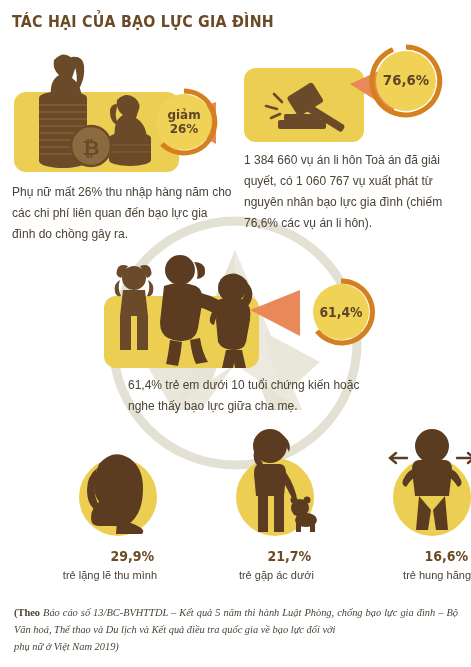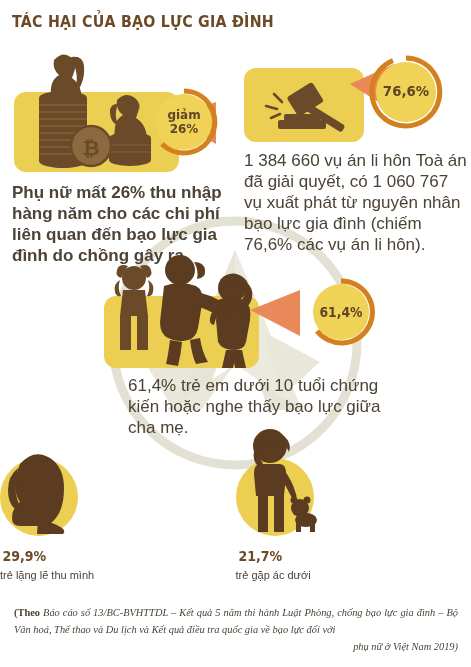--- a/index.html
+++ b/index.html
@@ -63,47 +63,47 @@
     display: flex; flex-direction: column;
     align-items: center; justify-content: center;
     font-family: "DejaVu Sans", sans-serif;
     font-weight: bold;
     color: #5f4527;
     line-height: 1.05;
     text-align: center;
   }
   #donut-26  { left: 149px; top: 87px;  width: 70px; height: 70px; }
   #donut-26 .label  { font-size: 13px; transform: scaleX(0.92); }
-  #donut-766 { left: 368px; top: 54px;  width: 76px; height: 76px; }
+  #donut-766 { left: 368px; top: 43px;  width: 76px; height: 76px; }
   #donut-766 .label { font-size: 14.5px; transform: scaleX(0.92); }
   #donut-614 { left: 306px; top: 277px; width: 70px; height: 70px; }
   #donut-614 .label { font-size: 13.5px; transform: scaleX(0.92); }
 
   
   .para {
     position: absolute;
     font-family: "Liberation Sans", sans-serif;
-    font-size: 17px;
+    font-size: 12px;
     line-height: 21px;
     color: #4c4236;
   }
-  .para-left  { left: 12px;  top: 182px; width: 222px; font-weight: bold; }
+  .para-left  { left: 12px;  top: 182px; width: 222px; }
   .para-right { left: 244px; top: 150px; width: 224px; }
   .para-mid   { left: 128px; top: 375px; width: 260px; }
 
   
   .stats {
     position: absolute;
     left: 0; top: 440px;
     width: 471px; height: 150px;
     display: flex;
   }
   .stat {
     flex: 1;
-    display: flex; flex-direction: column; align-items: flex-start;
+    display: flex; flex-direction: column; align-items: flex-end;
   }
   .stat .circle {
     position: relative;
     width: 78px; height: 78px;
     border-radius: 50%;
     background: #ecce52;
     margin-top: 18px;
   }
   .stat .circle svg { position: absolute; left: -16px; top: -34px; }
   .stat .pct {
@@ -126,21 +126,21 @@
     left: 14px; top: 604px;
     width: 444px;
     font-family: "Liberation Serif", serif;
     font-style: italic;
     font-size: 10.4px;
     line-height: 17px;
     color: #4c4236;
     text-align: justify;
   }
   .footnote .lead { font-style: normal; font-weight: bold; }
-  .footnote .tail { display: block; text-align: right; }
+  .footnote .tail { display: block; }
 </style>
 </head>
 <body>
 
 <div class="page">
 
   <svg class="watermark" viewBox="0 0 258 258">
     <circle cx="129" cy="129" r="122" fill="none" stroke="#e3e1d3" stroke-width="9"></circle>
     <polygon points="129,36 196,196 163,196 129,104 95,196 62,196" fill="#e6e4d7"></polygon>
     <polygon points="129,36 196,196 129,150" fill="#eceade"></polygon>
@@ -331,20 +331,42 @@
             <ellipse cx="86" cy="96" rx="11" ry="7"></ellipse>
             <rect x="76" y="98" width="5" height="10"></rect>
             <rect x="90" y="98" width="5" height="10"></rect>
           </g>
         </svg>
       </div>
       <div class="pct">21,7%</div>
       <div class="cap">trẻ gặp ác dưới</div>
     </div>
 
+    <div class="stat">
+      <div class="circle">
+        <svg width="110" height="120" viewBox="0 0 110 120">
+          <g fill="#5b3c21">
+            <circle cx="55" cy="22" r="17"></circle>
+            <path d="M42 36 h26 q7 0 7 10 l-3 26 h-34 l-3 -26 q0 -10 7 -10z"></path>
+            <path d="M42 72 l-3 34 h12 l3 -20 z"></path>
+            <path d="M68 72 l3 34 h-12 l-3 -20 z"></path>
+            <path d="M42 42 q-12 4 -16 14 q-2 5 3 7 q6 -10 15 -13z"></path>
+            <path d="M68 42 q12 4 16 14 q2 5 -3 7 q-6 -10 -15 -13z"></path>
+          </g>
+          <g stroke="#5b3c21" stroke-width="2.4" stroke-linecap="round" fill="none">
+            <line x1="30" y1="34" x2="14" y2="34"></line>
+            <polyline points="19,29 13,34 19,39"></polyline>
+            <line x1="80" y1="34" x2="96" y2="34"></line>
+            <polyline points="91,29 97,34 91,39"></polyline>
+          </g>
+        </svg>
+      </div>
+      <div class="pct">16,6%</div>
+      <div class="cap">trẻ hung hăng</div>
+    </div>
 
   </div>
 
   <div class="footnote">
     <span class="lead">(Theo</span>
     <span>Báo cáo số 13/BC-BVHTTDL – Kết quả 5 năm thi hành Luật Phòng, chống bạo lực gia đình – Bộ Văn hoá, Thể thao và Du lịch và Kết quả điều tra quốc gia về bạo lực đối với</span>
     <span class="tail">phụ nữ ở Việt Nam 2019)</span>
   </div>
 
 </div>

